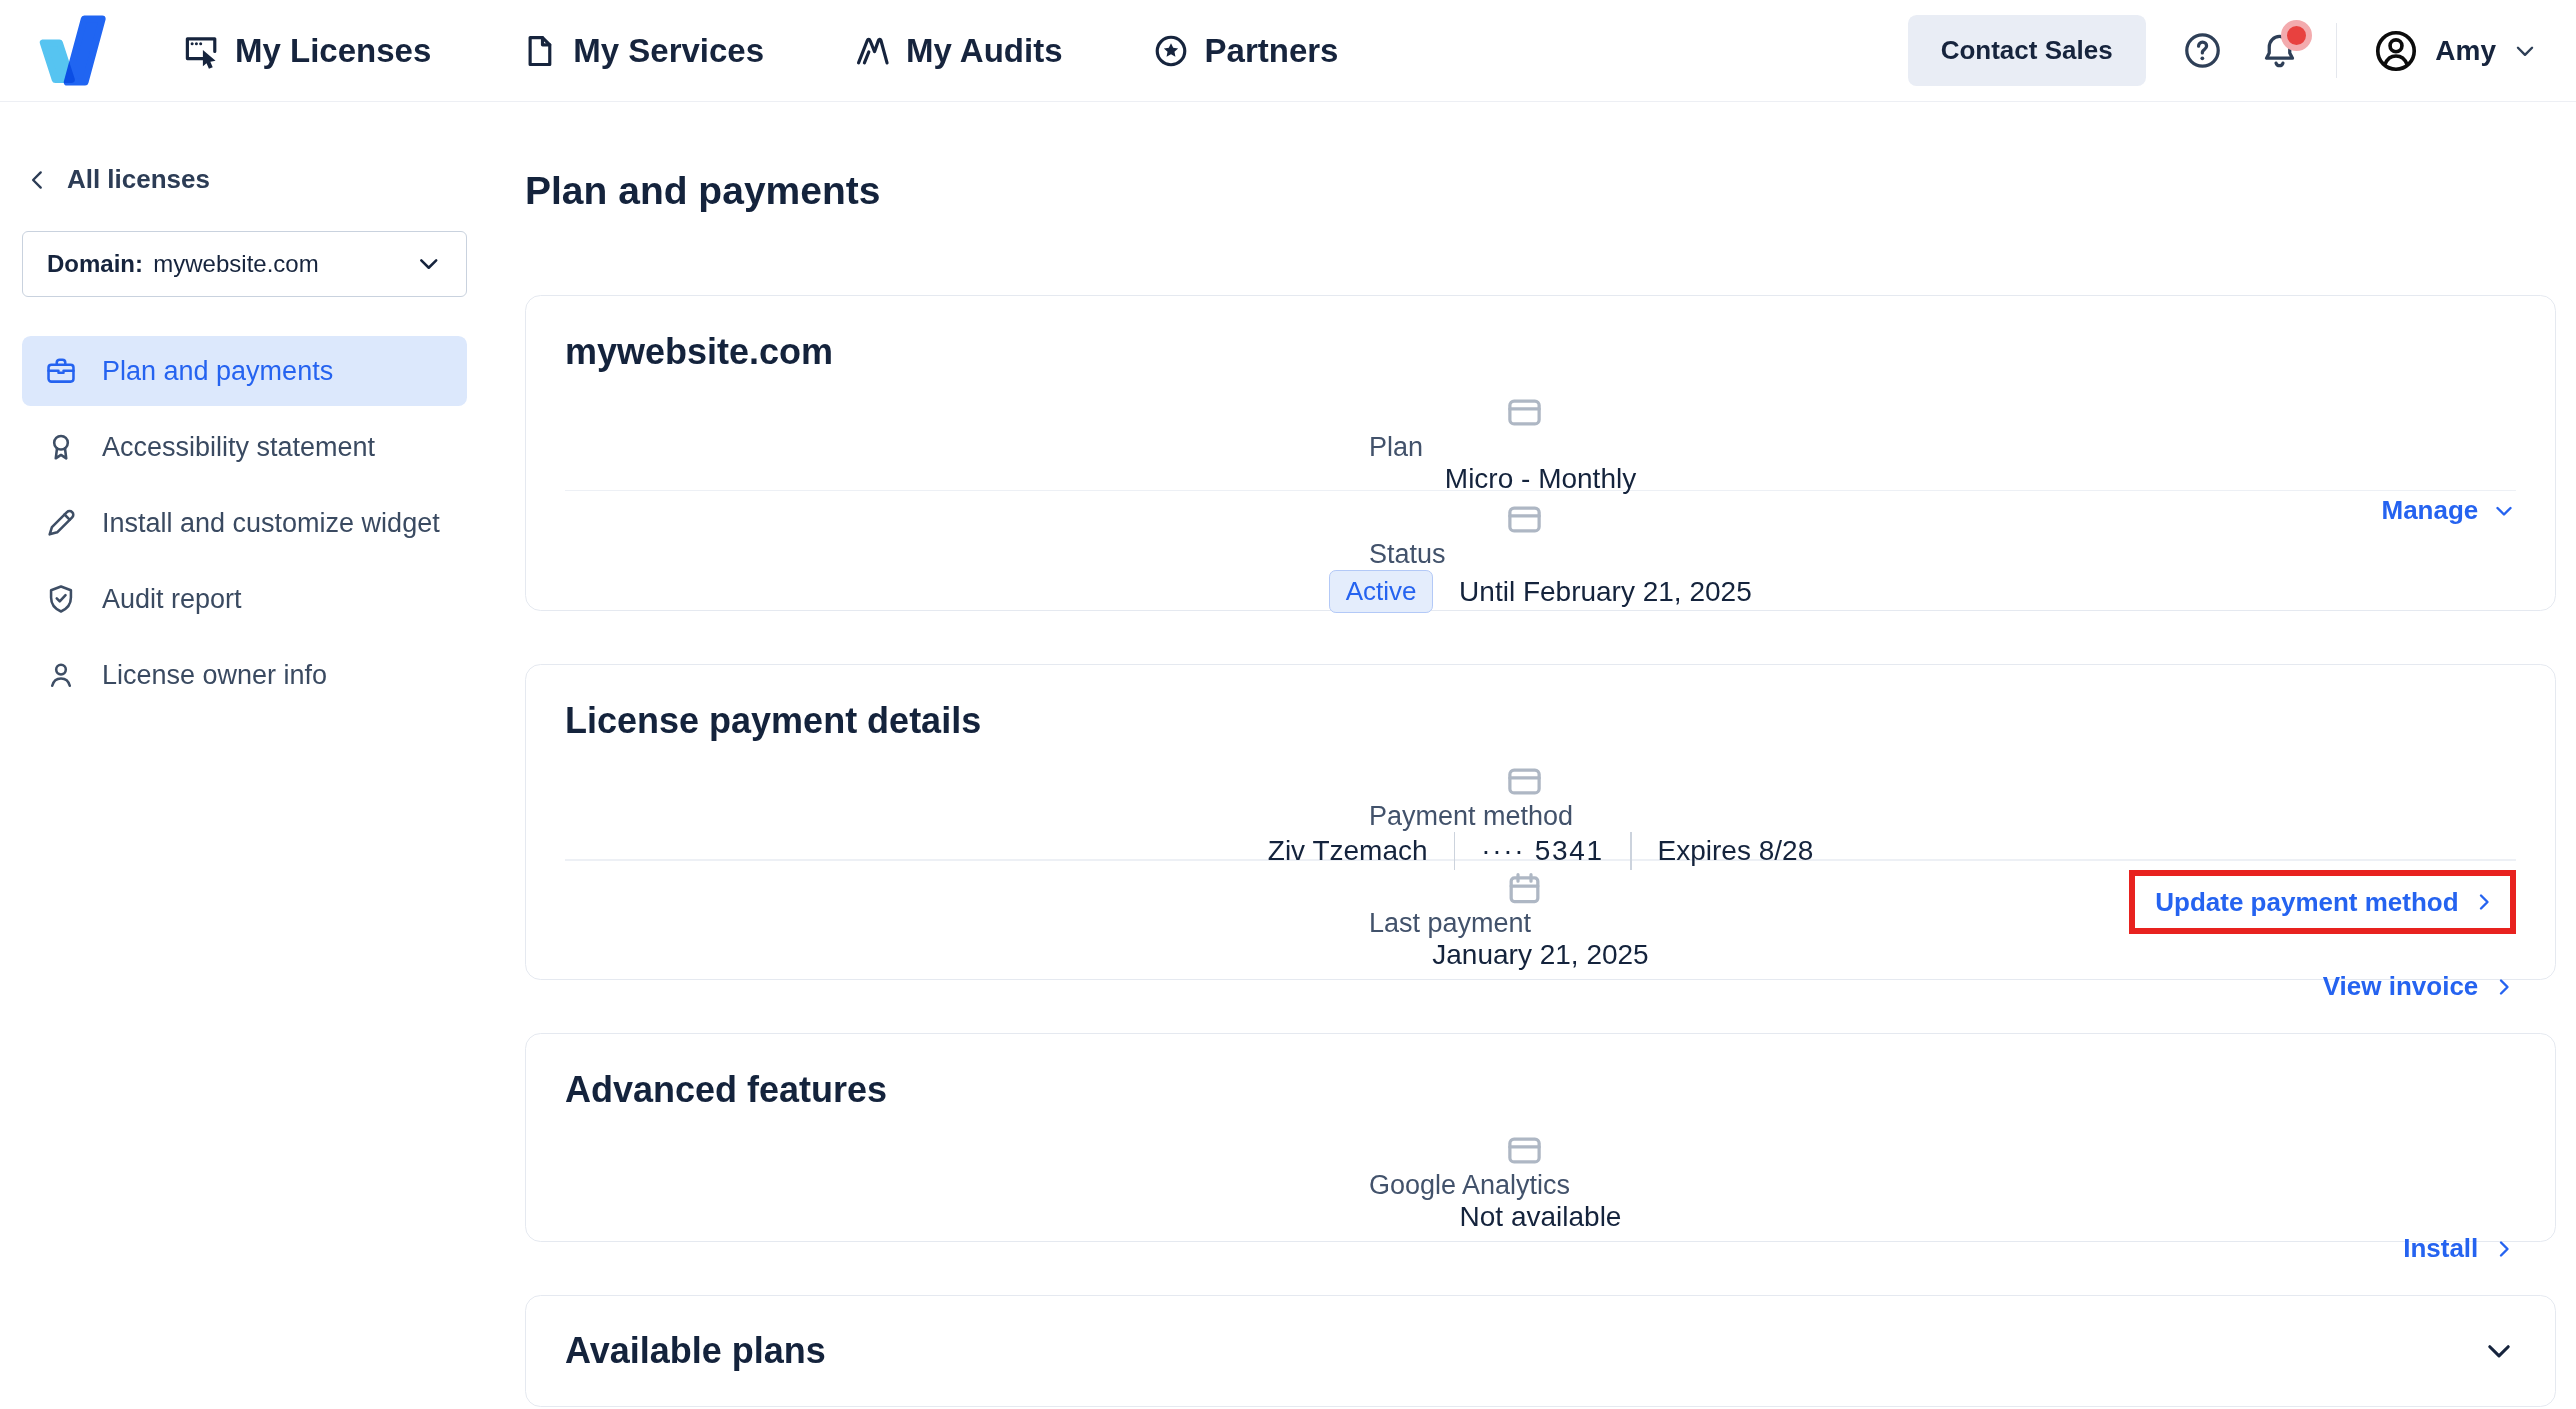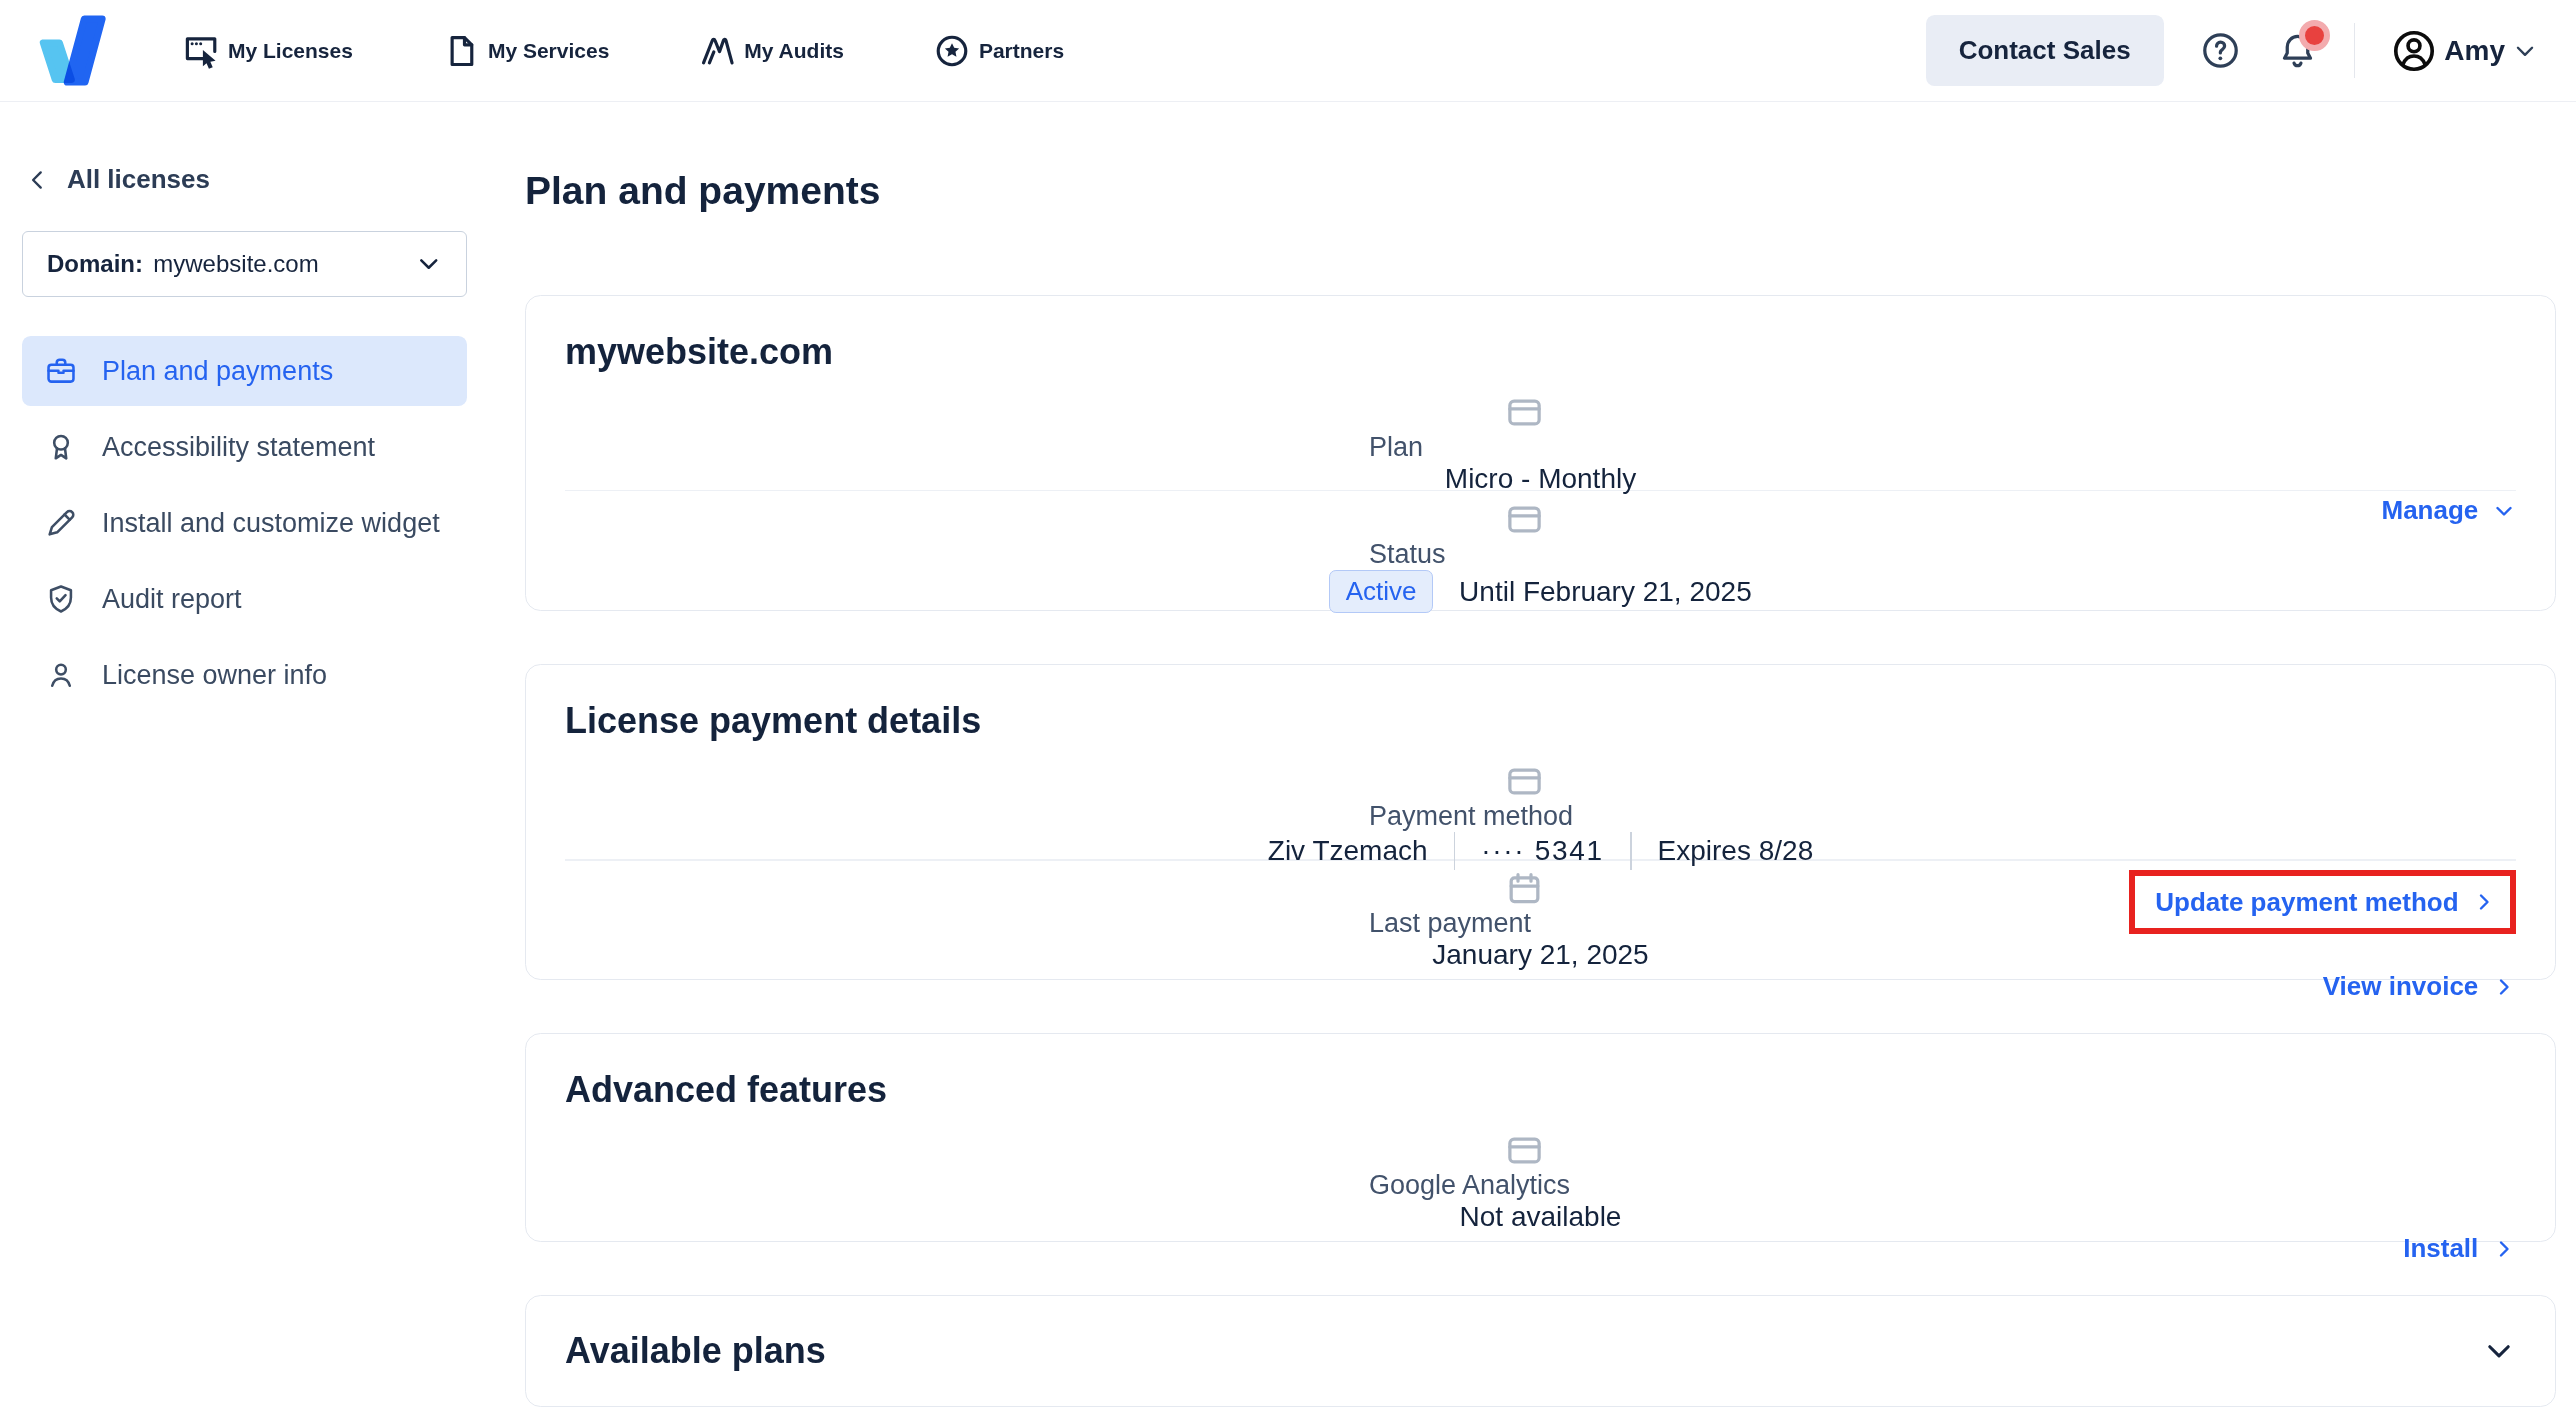--- a/index.html
+++ b/index.html
@@ -5,32 +5,32 @@
   html,body{margin:0;padding:0;background:#fff;}
   .app{width:2576px;height:1410px;background:#fff;overflow:hidden;position:relative;
        font-family:"Liberation Sans",sans-serif;color:#16243d;}
   svg{display:block}
 
   
   .header{height:101px;border-bottom:1.7px solid #edeff4;display:flex;align-items:center;
           padding:0 38px 0 31px;background:#fff;}
   .logo{width:86px;height:77px;flex:0 0 auto;cursor:pointer}
   .nav{display:flex;align-items:center;gap:89px;margin-left:65px;}
-  .nav-item{display:flex;align-items:center;gap:8px;font-size:21px;font-weight:700;
+  .nav-item{display:flex;align-items:center;gap:15px;font-size:33px;font-weight:700;
             color:#16243d;cursor:pointer;white-space:nowrap;}
   .nav-ic{color:#16243d;display:flex}
   .header-right{margin-left:auto;display:flex;align-items:center;gap:36px;}
   .contact-btn{background:#e9edf5;border:none;border-radius:8.6px;padding:20px 33px;
                font-size:26px;font-weight:700;color:#16243d;font-family:inherit;cursor:pointer;}
   .icon-btn{display:flex;align-items:center;justify-content:center;cursor:pointer;color:#2e3f57;}
   .bell-wrap{position:relative;}
   .bell-dot{position:absolute;top:-10.3px;right:-12px;width:19px;height:19px;background:#e8413f;
             border:6.9px solid #f3abae;border-radius:50%;}
   .vdiv{width:1.7px;height:55px;background:#e4e7ed;}
-  .user{display:flex;align-items:center;gap:7px;cursor:pointer;}
+  .user{display:flex;align-items:center;gap:16px;cursor:pointer;}
   .user-name{font-size:28px;font-weight:700;color:#16243d;}
   .user .chev{color:#2e3f57}
 
   
   .body{display:flex;height:1307px;}
   .sidebar{width:486px;flex:0 0 auto;padding:62px 19px 0 22px;box-sizing:border-box;}
   .main{flex:1;padding:67px 20px 0 39px;box-sizing:border-box;}
 
   
   .back{display:flex;align-items:center;gap:15.5px;font-size:26px;font-weight:700;color:#2c3c55;

